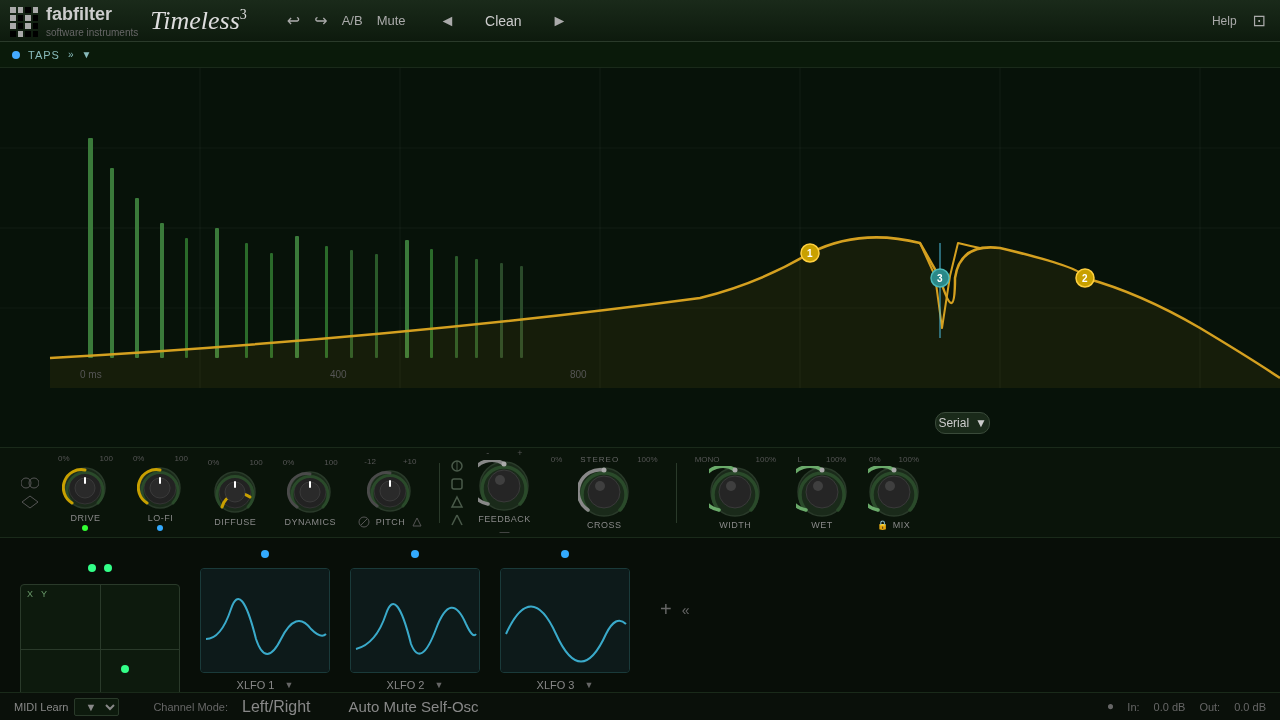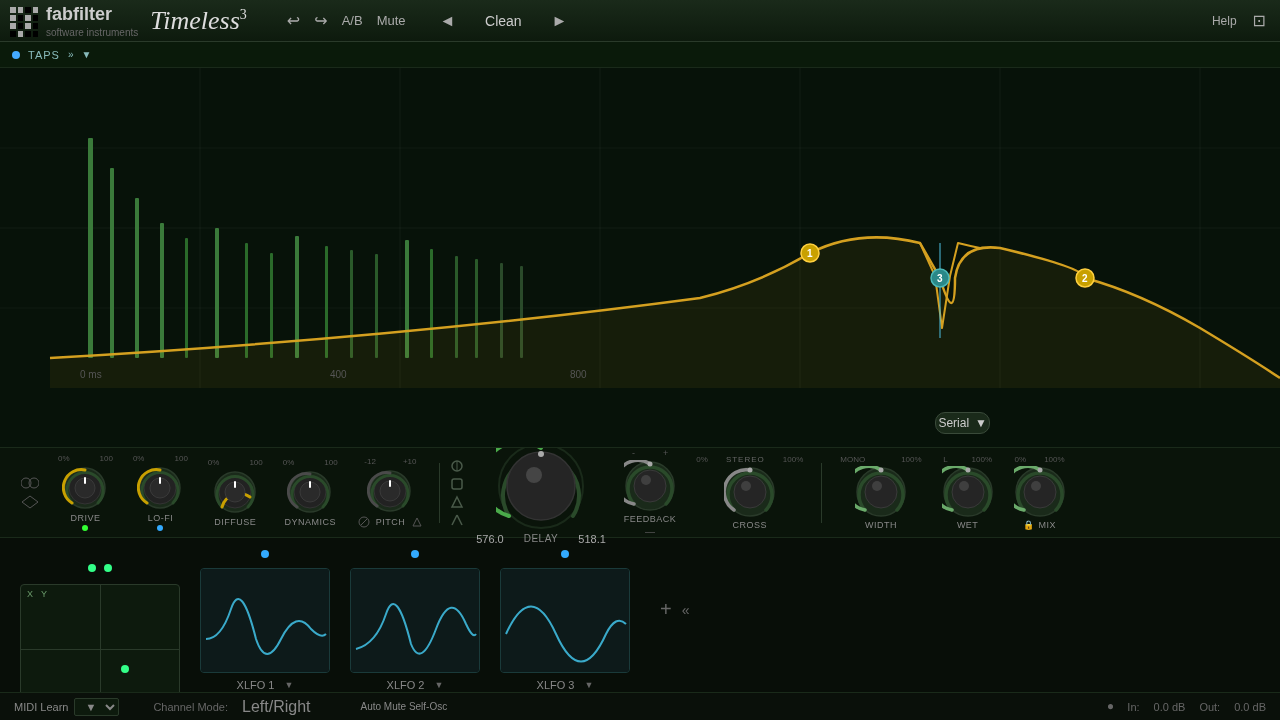--- a/index.html
+++ b/index.html
@@ -387,23 +387,23 @@
       font-size: 11px;
       color: #666;
       margin-left: 20px;
     }
     .channel-value {
       font-size: 16px;
       color: #888;
       text-align: center;
     }
     .auto-mute {
-      font-size: 10px;
+      font-size: 15px;
       color: #888;
-      margin-left: 36px;
+      margin-left: 24px;
     }
     .status-right {
       position: absolute;
       right: 14px;
       display: flex;
       align-items: center;
       gap: 14px;
       font-size: 11px;
       color: #666;
     }
@@ -687,40 +687,20 @@
     </svg>
     <svg width="14" height="14">
       <polygon points="7,2 12,12 2,12" fill="none" stroke="#4a5a4a" stroke-width="1.5"></polygon>
     </svg>
     <svg width="14" height="14">
       <line x1="2" y1="12" x2="7" y2="2" stroke="#4a5a4a" stroke-width="1.5"></line>
       <line x1="7" y1="2" x2="12" y2="12" stroke="#4a5a4a" stroke-width="1.5"></line>
     </svg>
   </div>
 
-  <div class="delay-section">
-    <svg width="90" height="90" class="knob-svg">
-
-      <circle cx="45" cy="45" r="42" fill="none" stroke="#1a2a1a" stroke-width="2"></circle>
-
-      <path d="M 13 75 A 38 38 0 1 1 77 75" fill="none" stroke="#2a4a2a" stroke-width="4" stroke-linecap="round"></path>
-      <path d="M 13 75 A 38 38 0 1 1 45 7" fill="none" stroke="#4aaa4a" stroke-width="4" stroke-linecap="round"></path>
-
-      <circle cx="45" cy="45" r="34" fill="#252525" stroke="#333" stroke-width="1.5"></circle>
-
-      <circle cx="38" cy="34" r="8" fill="rgba(255,255,255,0.15)"></circle>
-
-      <circle cx="45" cy="13" r="3" fill="#aaa"></circle>
-    </svg>
-    <div style="display:flex;gap:20px;margin-top:2px">
-      <span class="value-display">576.0</span>
-      <span class="knob-label" style="color:#888;font-size:10px">DELAY</span>
-      <span class="value-display">518.1</span>
-    </div>
-  </div>
 
   <div class="knob-group feedback-section">
     <div style="display:flex;gap:4px;font-size:9px;color:#555;align-items:center">
       <span>-</span>
       <span style="width:20px"></span>
       <span>+</span>
     </div>
     <svg width="52" height="52" class="knob-svg">
       <circle cx="26" cy="26" r="24" fill="#1a2a1a" stroke="#2a3a2a" stroke-width="1.5"></circle>
       <path d="M 10 44 A 22 22 0 1 1 42 44" fill="none" stroke="#2a4a2a" stroke-width="3.5" stroke-linecap="round"></path>

